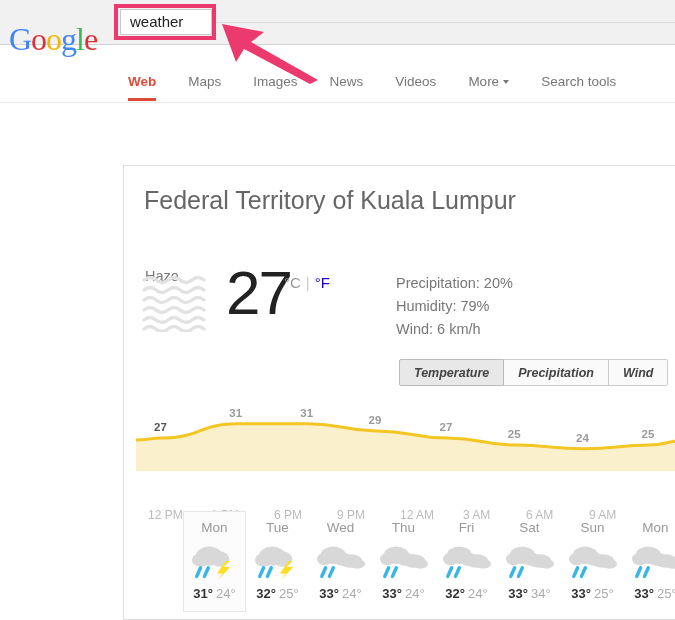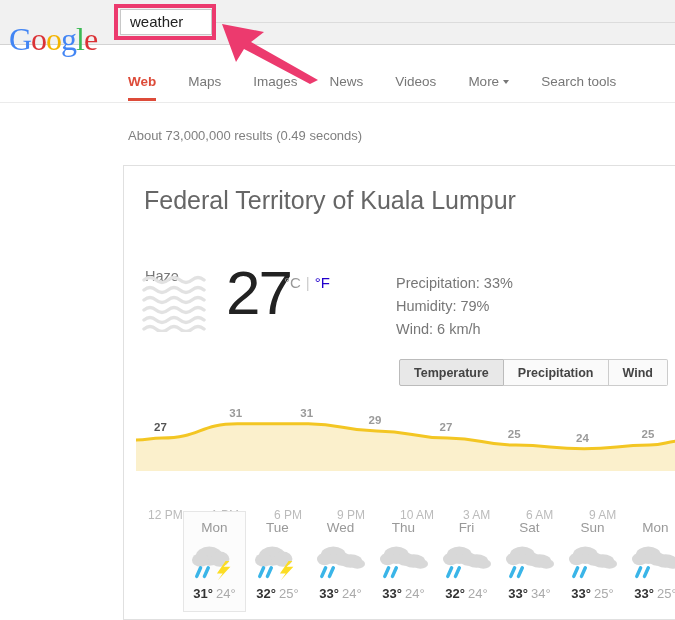--- a/index.html
+++ b/index.html
@@ -111,21 +111,21 @@
 
   .details { position:absolute; left:272px; top:106px; font-size:14.5px; color:#777; line-height:23px; }
   .details div { white-space:nowrap; }
 
   
   .toggle-row { position:absolute; left:275px; top:193px; display:flex; }
   .tg {
     font-size:12.5px; color:#444; font-weight:bold;
     border:1px solid #ccc; background:#fafafa;
     padding:7px 14px; cursor:pointer; white-space:nowrap;
-    box-sizing:border-box; height:27px; line-height:12px;
+    box-sizing:border-box; height:27px; line-height:12px;font-style:italic;
   }
   .tg.sel { background:#e8e8e8; border-color:#bbb; }
   .tg:not(:first-child) { border-left:none; }
   .tg:first-child { border-radius:2px 0 0 2px; }
   .tg:last-child { border-radius:0 2px 2px 0; }
 
   
   .chart-wrap { position:absolute; left:12px; top:235px; width:546px; height:105px; }
   .chart-svg { position:absolute; left:0; top:0; }
   .chart-label {
@@ -193,21 +193,20 @@
       <div class="nav-item">
         <span>More</span><span class="nav-caret"></span>
       </div>
       <div class="nav-item">
         <span>Search tools</span>
       </div>
     </div>
   </div>
   <div class="nav-divider"></div>
 
-  <div class="stats">About 73,000,000 results (0.49 seconds)</div>
 
   <div class="card">
 
     <div class="card-title">Federal Territory of Kuala Lumpur</div>
     <div class="card-sub2">Haze</div>
 
     <svg class="haze-icon" viewBox="0 0 68 58">
       <g fill="none" stroke="#e2e2e2" stroke-width="3.4" stroke-linecap="round">
         <path d="M2,6 q6,-5 12,0 t12,0 t12,0 t12,0 t12,0"></path>
         <path d="M2,16 q6,-5 12,0 t12,0 t12,0 t12,0 t12,0"></path>
@@ -218,21 +217,21 @@
       </g>
     </svg>
 
     <div class="temp-now">27</div>
 
     <div class="unit-wrap">
       <span class="unit-c">°C</span><span class="unit-sep">|</span><span class="unit-f">°F</span>
     </div>
 
     <div class="details">
-      <div>Precipitation: 33%</div>
+      <div>Precipitation: 20%</div>
       <div>Humidity: 79%</div>
       <div>Wind: 6 km/h</div>
     </div>
 
     <div class="toggle-row">
       <div class="tg sel">Temperature</div>
       <div class="tg">Precipitation</div>
       <div class="tg">Wind</div>
     </div>
 
@@ -251,21 +250,21 @@
           <div class="chart-label" style="left: 440.07px; top: 30.7143px;">24</div>
           <div class="chart-label" style="left: 505.59px; top: 27.1429px;">25</div>
         </div>
     </div>
 
     <div class="xaxis" id="xaxis">
         <div class="xtick" style="left: 12px;">12 PM</div>
         <div class="xtick" style="left: 75px;">1 PM</div>
         <div class="xtick" style="left: 138px;">6 PM</div>
         <div class="xtick" style="left: 201px;">9 PM</div>
-        <div class="xtick" style="left: 264px;">10 AM</div>
+        <div class="xtick" style="left: 264px;">12 AM</div>
         <div class="xtick" style="left: 327px;">3 AM</div>
         <div class="xtick" style="left: 390px;">6 AM</div>
         <div class="xtick" style="left: 453px;">9 AM</div>
       </div>
 
     <div class="days" id="days">
         <div class="day sel">
           <div class="day-name">Mon</div>
           <div class="day-icon">
             <svg viewBox="0 0 52 40" width="50" height="40">

